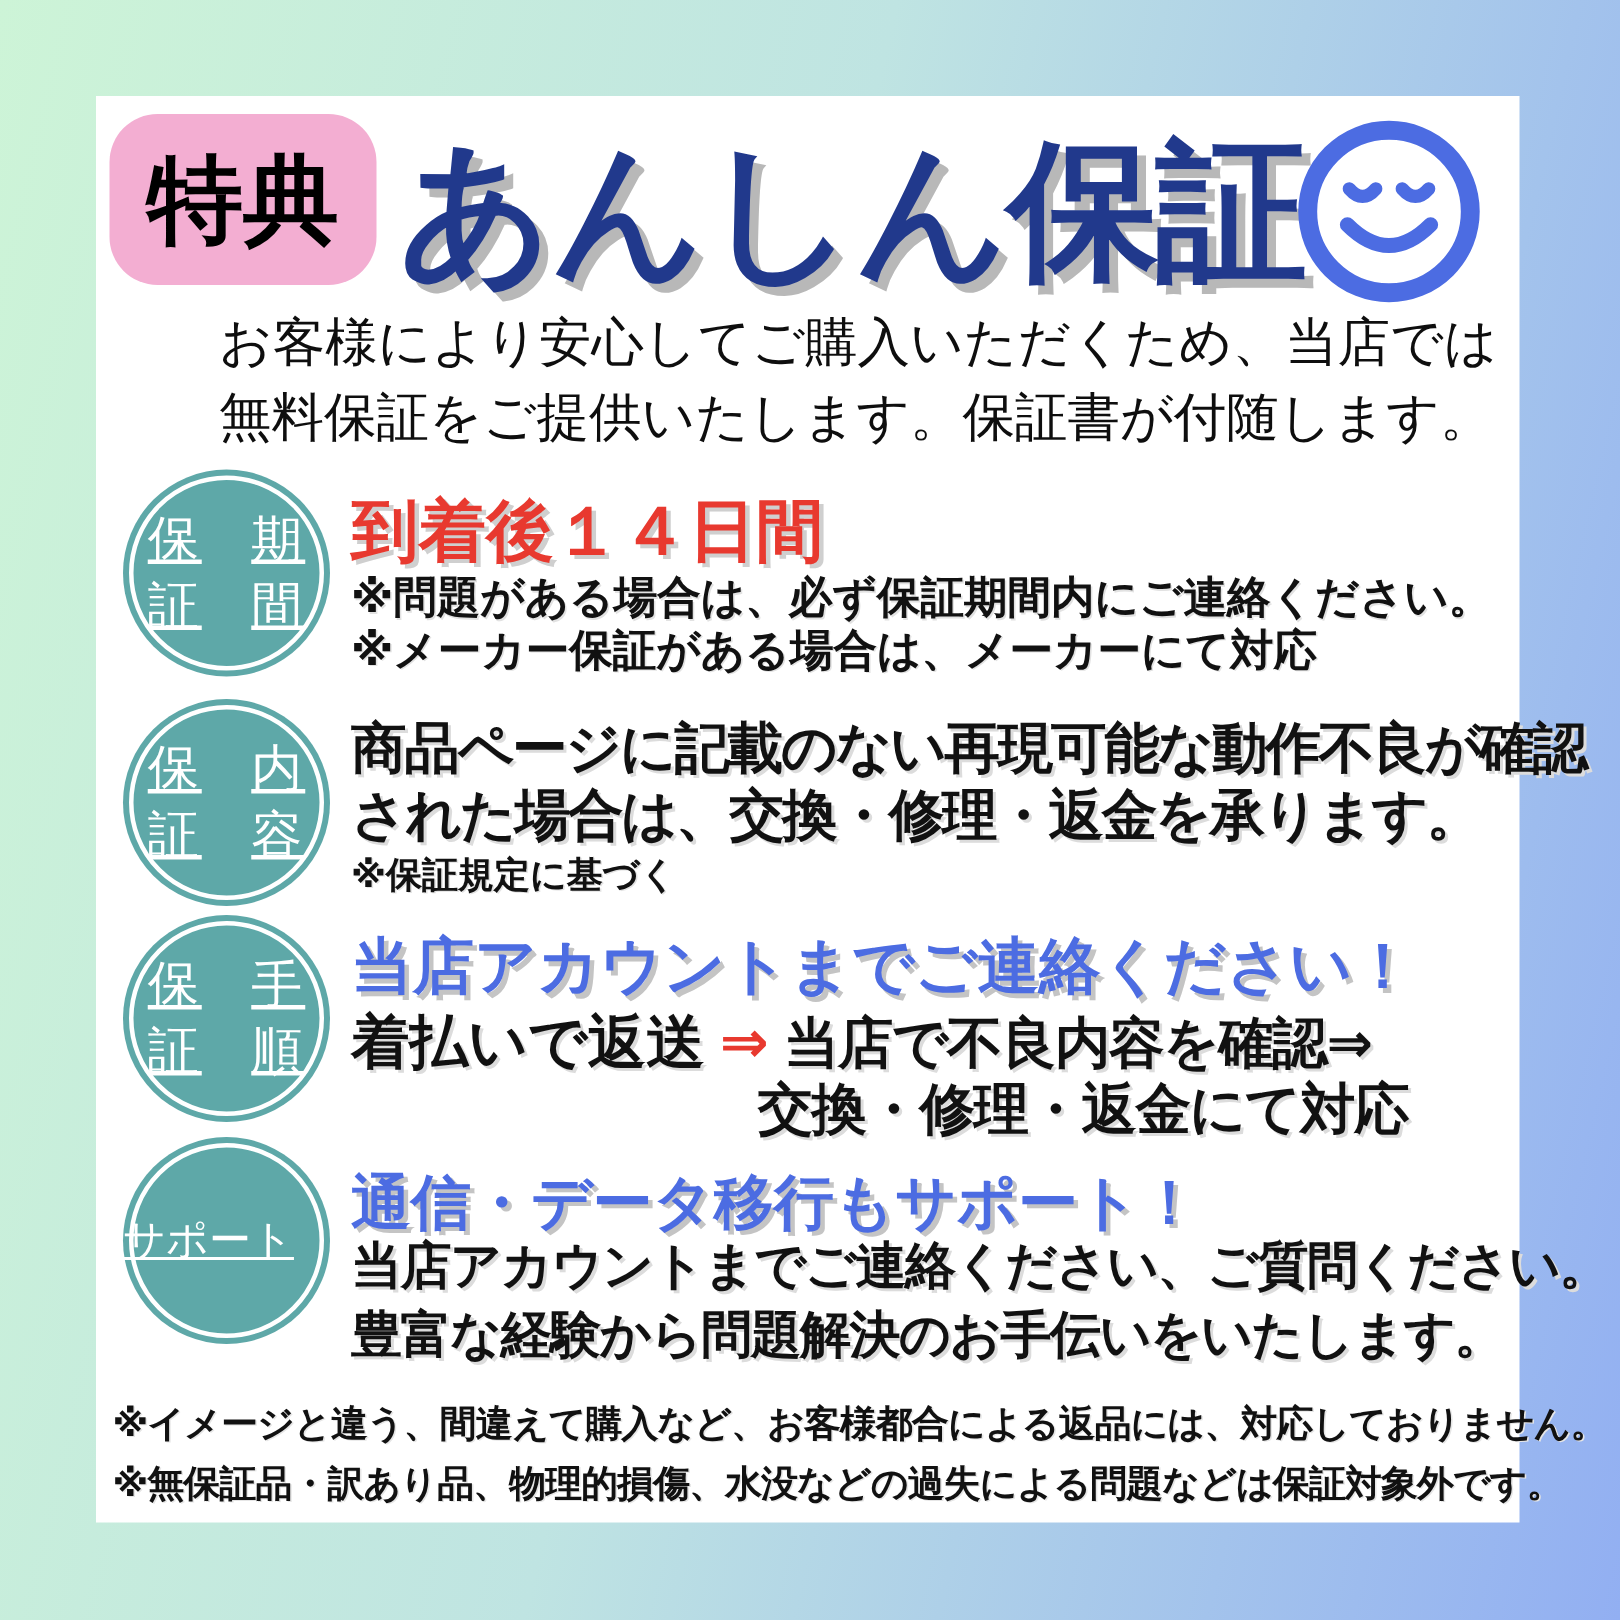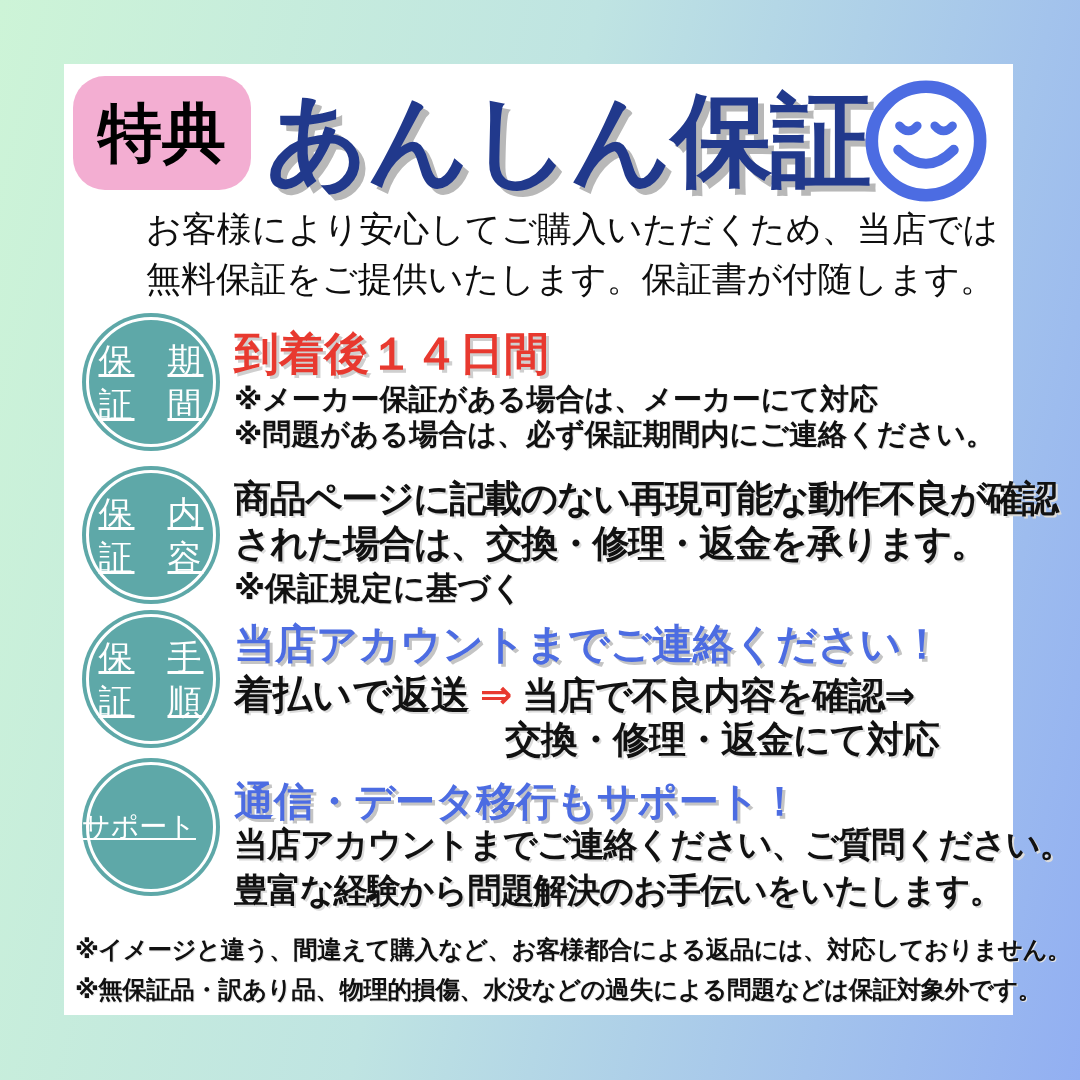--- a/index.html
+++ b/index.html
@@ -53,21 +53,21 @@
   }
 
   
   .s2-body{
     position:absolute;left:170px;top:412px;
     font-size:37px;font-weight:bold;line-height:45px;letter-spacing:-1.5px;
     text-shadow:2px 2px 0 #dcdcdc;white-space:nowrap;
   }
   .s2-note{
     position:absolute;left:170px;top:503px;
-    font-size:32px;font-weight:bold;text-shadow:1px 1px 0 #e2e2e2;white-space:nowrap;
+    font-size:24px;font-weight:bold;text-shadow:1px 1px 0 #e2e2e2;white-space:nowrap;
   }
 
   
   .s3-head{
     position:absolute;left:170px;top:553px;
     font-size:41px;font-weight:bold;color:#4c6ce2;
     text-shadow:3px 3px 0 #c4c4c4;white-space:nowrap;text-align:center;
   }
   .s3-step{
     position:absolute;left:170px;top:604px;
@@ -121,22 +121,22 @@
       <div>お客様により安心してご購入いただくため、当店では</div>
       <div>無料保証をご提供いたします。保証書が付随します。</div>
     </div>
 
     <div class="circle c1">
       <span>保証</span>
       <span>期間</span>
     </div>
     <div class="s1-head">到着後１４日間</div>
     <div class="s1-notes">
+      <div>※問題がある場合は、必ず保証期間内にご連絡ください。</div>
       <div>※メーカー保証がある場合は、メーカーにて対応</div>
-      <div>※問題がある場合は、必ず保証期間内にご連絡ください。</div>
     </div>
 
     <div class="circle c2">
       <span>保証</span>
       <span>内容</span>
     </div>
     <div class="s2-body">
       <div>商品ページに記載のない再現可能な動作不良が確認</div>
       <div>された場合は、交換・修理・返金を承ります。</div>
     </div>

